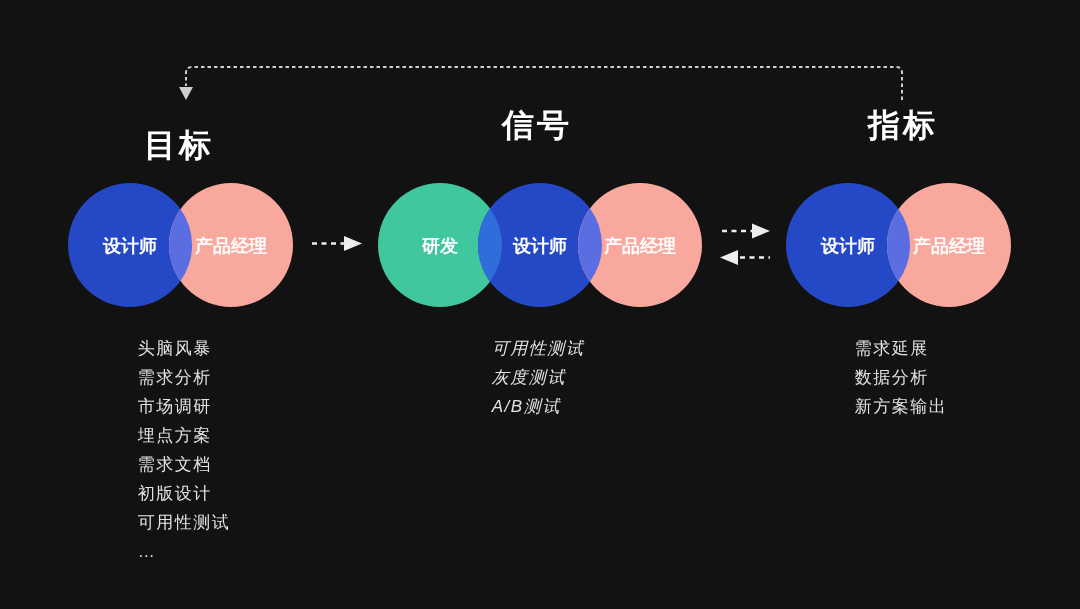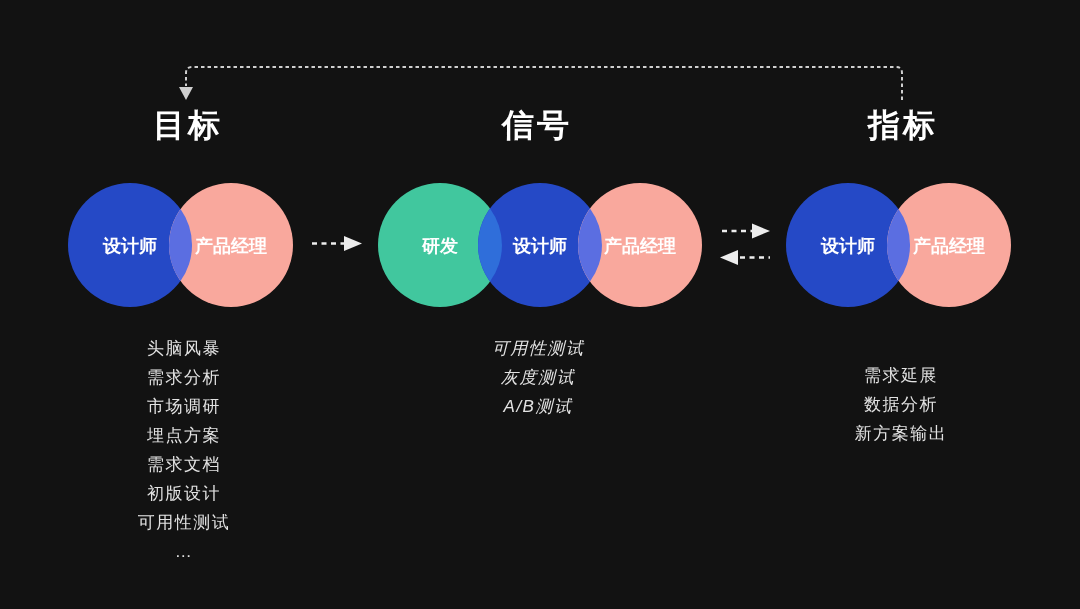--- a/index.html
+++ b/index.html
@@ -7,31 +7,31 @@
     position:relative; width:1080px; height:609px; overflow:hidden;
     background:#121212;
     font-family:"Liberation Sans","DejaVu Sans",sans-serif;
   }
   .diagram-svg { position:absolute; left:0; top:0; }
   .stage-title {
     position:absolute; top:104px; transform:translateX(-50%);
     font-size:32px; font-weight:700; color:#ffffff; letter-spacing:3px;
     white-space:nowrap;
   }
-  .title-goal   { left:188px; }
+  .title-goal   { left:179px;margin-top:20px; }
   .title-signal { left:537px;text-align:center; }
   .title-metric { left:903px; }
   .stage-list {
     position:absolute; top:334px; transform:translateX(-50%);
-    text-align:center; font-size:17px; line-height:29px;
+    text-align:left; font-size:17px; line-height:29px;
     color:#e3e3e3; letter-spacing:1.5px; white-space:nowrap;
   }
   .list-goal   { left:184px; }
   .list-signal { left:538px;font-style:italic; }
-  .list-metric { left:901px;margin-top:27px; }
+  .list-metric { left:901px; }
   .venn-label {
     font-size:18px; font-weight:700;
     font-family:"Liberation Sans","DejaVu Sans",sans-serif;
   }
 </style>
 </head>
 <body>
 
 <div class="canvas">
 

